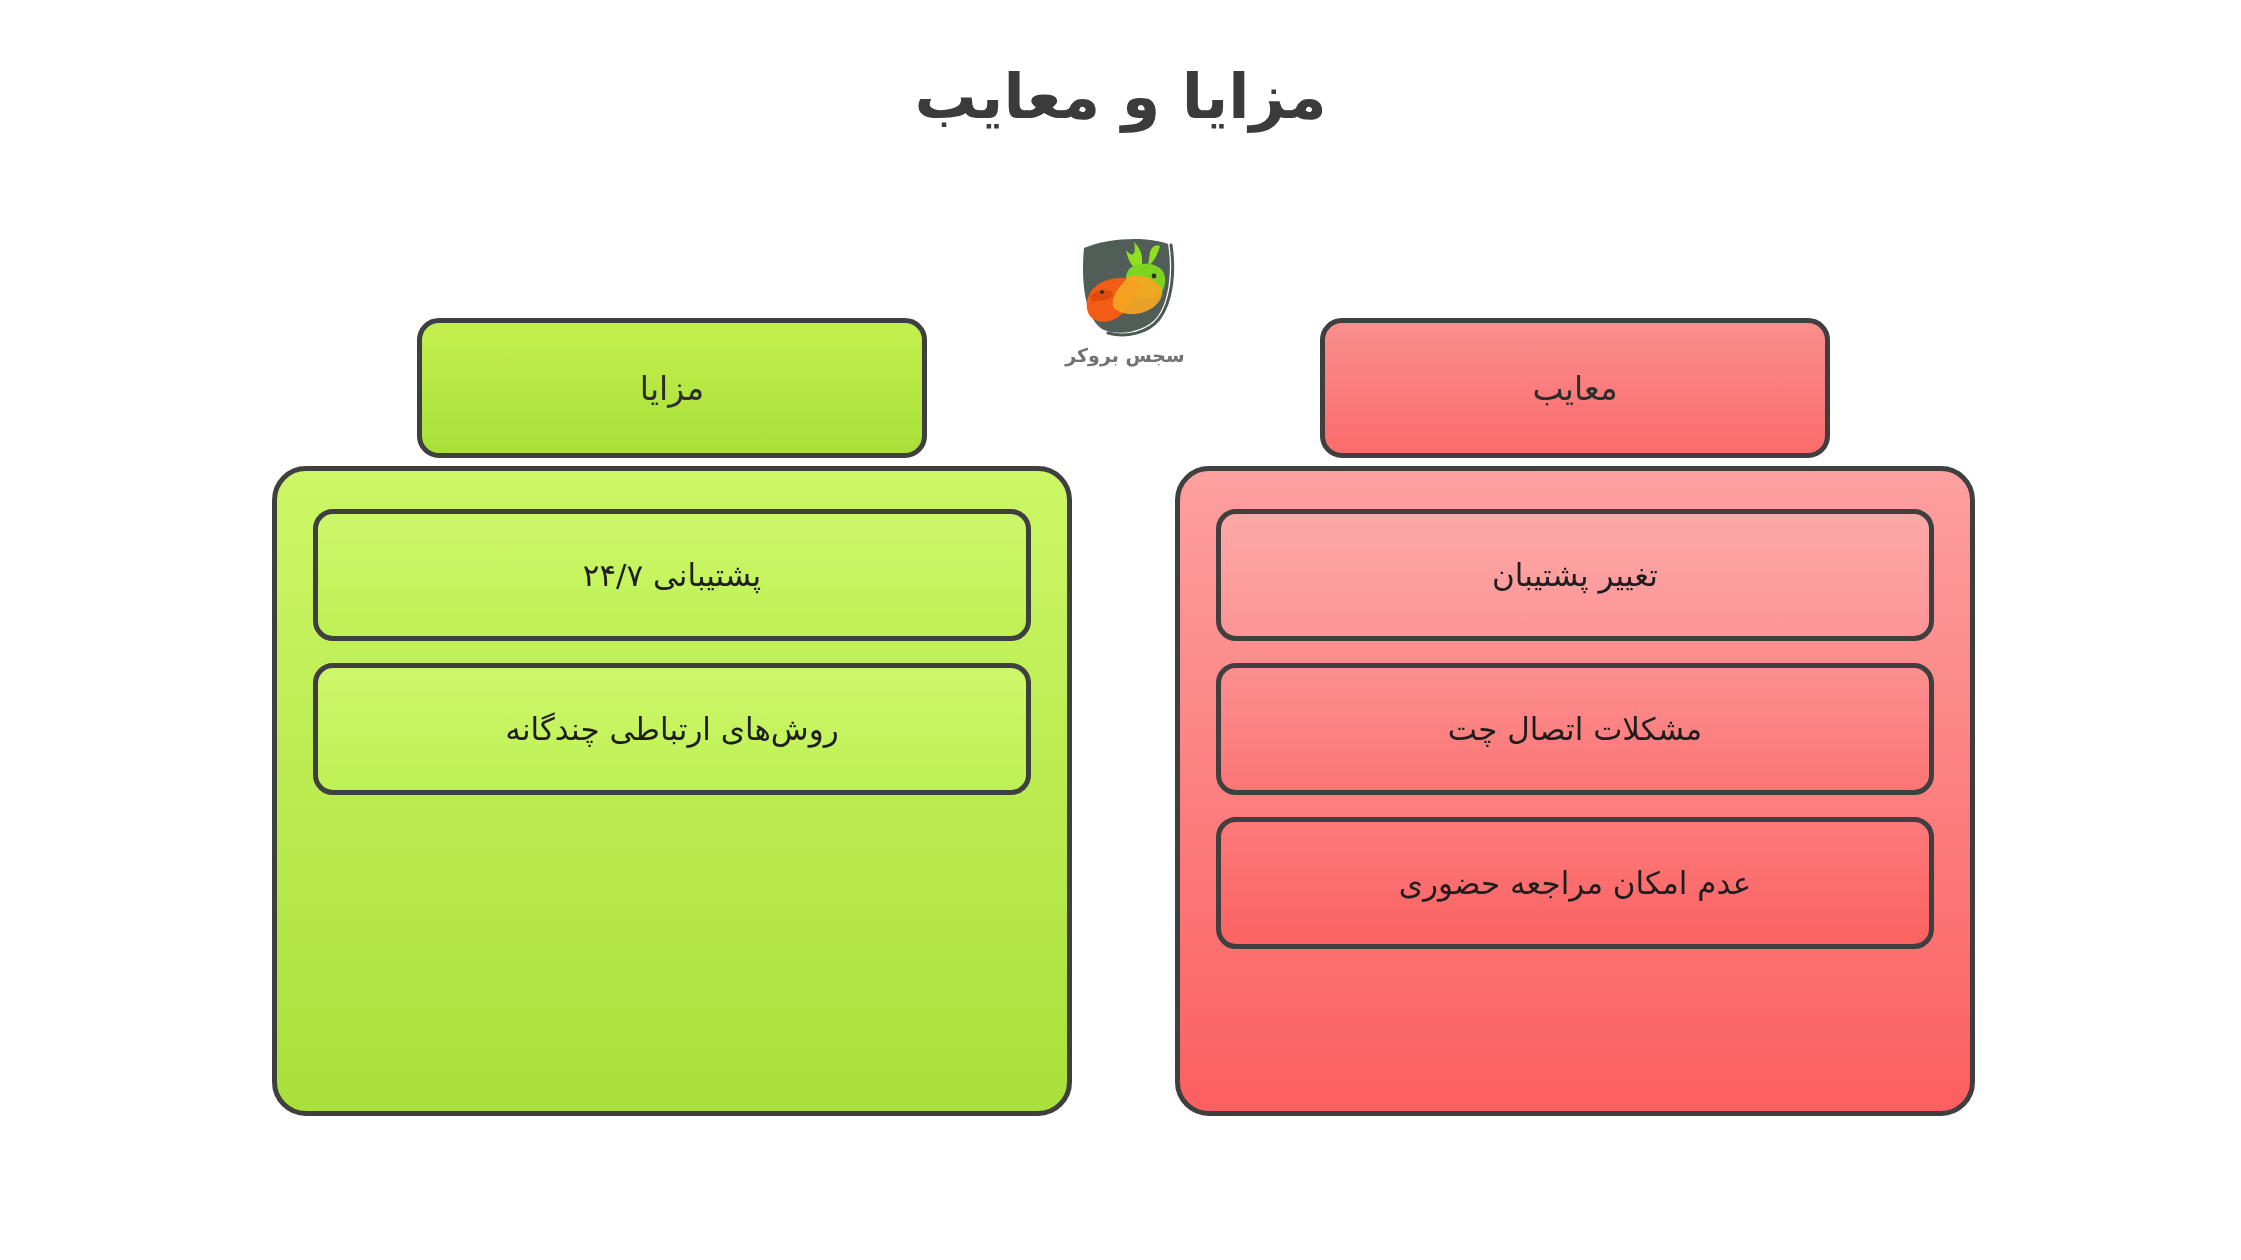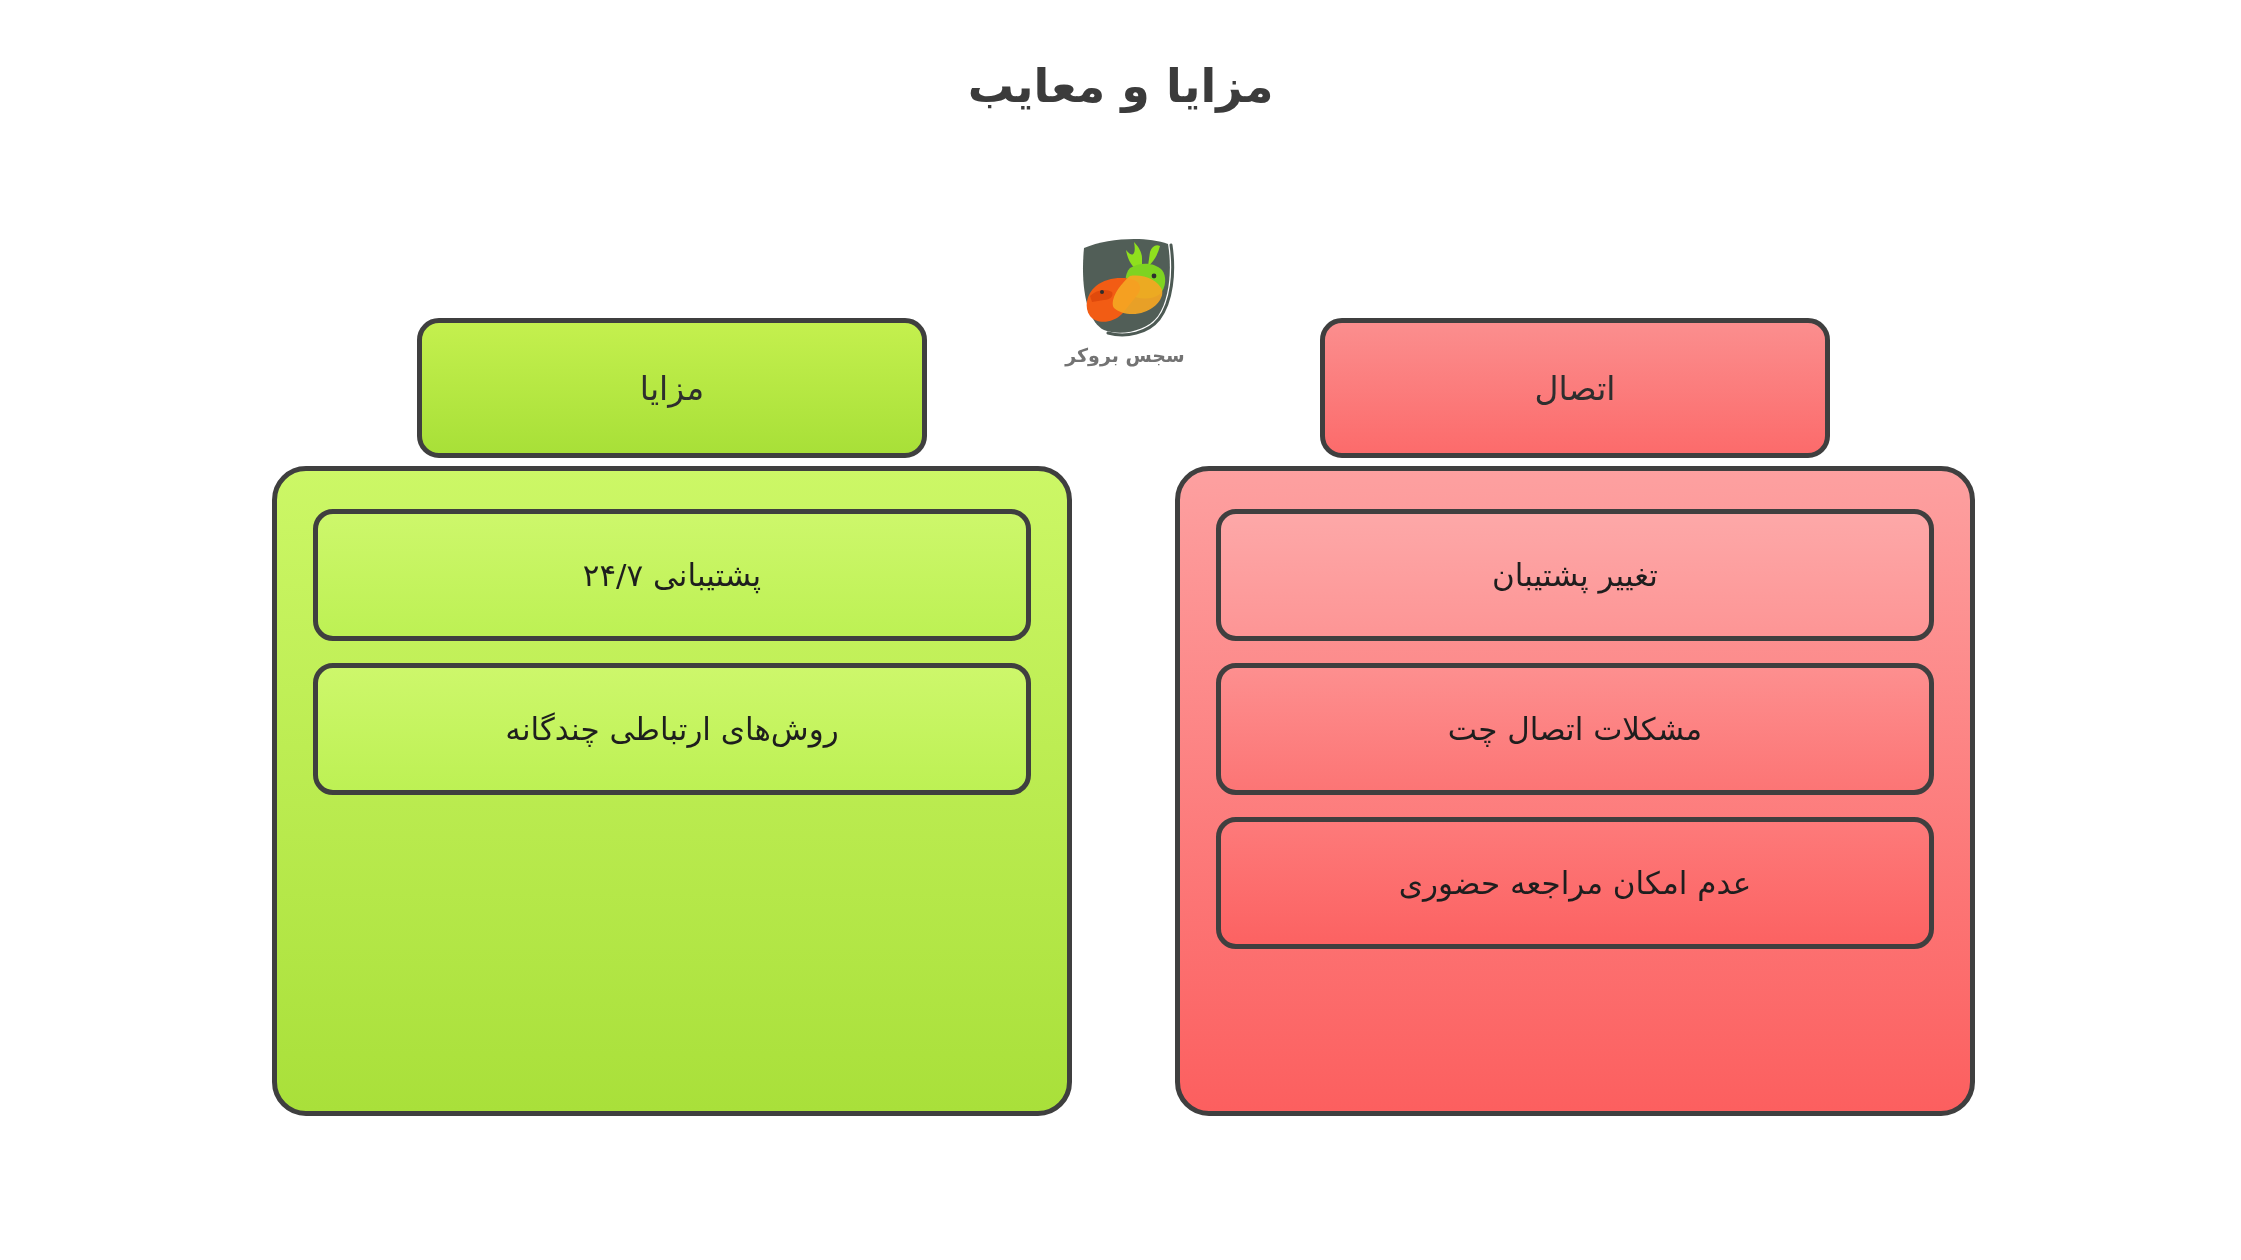--- a/index.html
+++ b/index.html
@@ -21,21 +21,21 @@
     background: #ffffff;
   }
 
   
   .page-title {
     position: absolute;
     top: 58px;
     left: 0;
     width: 2241px;
     text-align: center;
-    font-size: 46px;
+    font-size: 62px;
     font-weight: bold;
     color: #3b3b3b;
     letter-spacing: 0px;
     line-height: 1.25;
     direction: rtl;
   }
 
   
   .logo-wrap {
     position: absolute;
@@ -170,21 +170,21 @@
 
   <div class="column pros">
     <div class="col-header">مزایا</div>
     <div class="col-body">
       <div class="col-item">پشتیبانی ۲۴/۷</div>
       <div class="col-item">روش‌های ارتباطی چندگانه</div>
     </div>
   </div>
 
   <div class="column cons">
-    <div class="col-header">اتصال</div>
+    <div class="col-header">معایب</div>
     <div class="col-body">
       <div class="col-item">تغییر پشتیبان</div>
       <div class="col-item">مشکلات اتصال چت</div>
       <div class="col-item">عدم امکان مراجعه حضوری</div>
     </div>
   </div>
 
 </div>
 
 </body></html>

